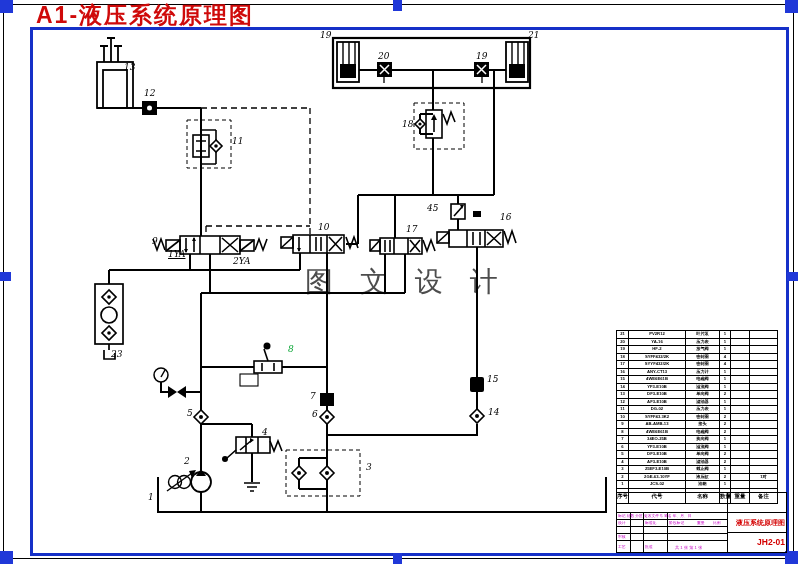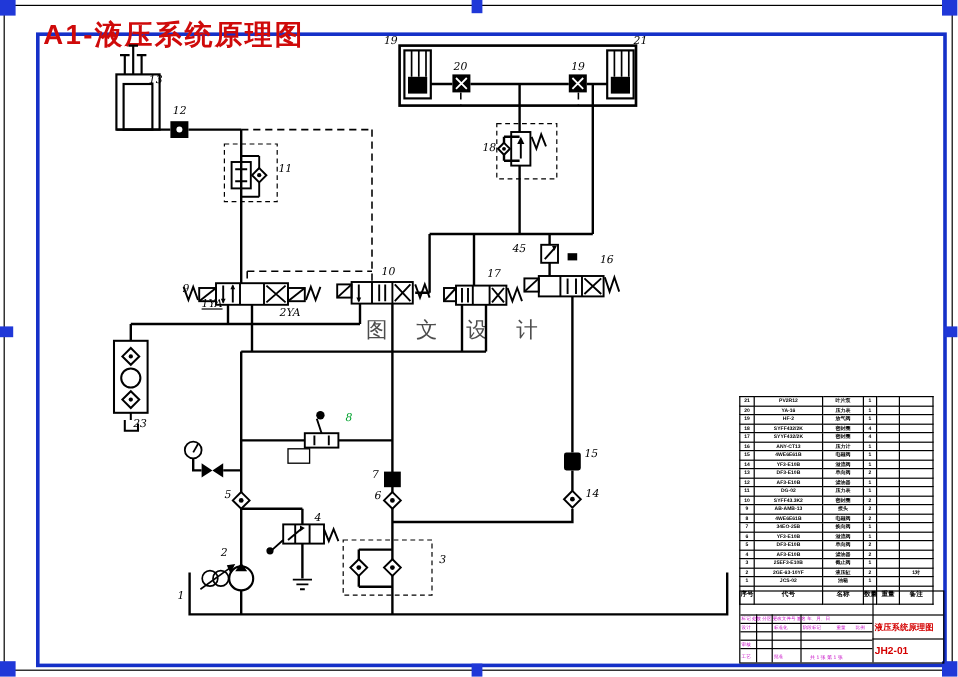--- a/index.html
+++ b/index.html
@@ -2,37 +2,37 @@
 <html><head>
 <meta charset="utf-8">
 <style>
   html,body{margin:0;padding:0;}
   body{width:798px;height:564px;position:relative;background:#fff;overflow:hidden;
        font-family:"Liberation Sans",sans-serif;}
   #outer-border{position:absolute;left:3px;top:4px;width:789px;height:553px;border:1.5px solid #000;}
   #frame{position:absolute;left:30px;top:27px;width:753px;height:523px;border:3px solid #1530c8;}
   .corner{position:absolute;width:13px;height:13px;background:#2038d8;}
   .edge-mark{position:absolute;background:#2038d8;}
-  #page-title{position:absolute;left:36px;top:14px;font-size:23px;font-weight:bold;
+  #page-title{position:absolute;left:36px;top:0;font-size:23px;font-weight:bold;
               color:#cf0a0a;letter-spacing:2px;white-space:nowrap;}
-  #watermark{position:absolute;left:305px;top:263px;width:200px;font-size:18px;color:#4d4d4d;
+  #watermark{position:absolute;left:305px;top:263px;width:200px;font-size:28px;color:#4d4d4d;
              letter-spacing:9px;white-space:nowrap;font-family:"DejaVu Serif",serif;}
   .clabel{position:absolute;font:italic 9px "DejaVu Serif",serif;color:#000;white-space:nowrap;}
   #schem{position:absolute;left:0;top:0;}
   
   #parts-table{position:absolute;left:616px;top:330px;width:161px;border-collapse:collapse;
                table-layout:fixed;border:1px solid #000;}
   #parts-table td{border:0.5px solid #000;font-size:4.2px;font-weight:bold;line-height:6.5px;
                   height:6.5px;padding:0;overflow:hidden;white-space:nowrap;text-align:center;color:#000;}
   #parts-table tr.hdr td{font-size:5.5px;height:14px;line-height:14px;}
   
   #title-block{position:absolute;left:616px;top:492px;width:169px;height:59px;border:1.2px solid #000;}
   .tb-line{position:absolute;background:#000;}
   .tb-text{position:absolute;color:#c400c4;font-size:3.8px;white-space:nowrap;line-height:5px;}
-  .tb-red{position:absolute;color:#d40000;font-weight:bold;white-space:nowrap;text-align:left;}
+  .tb-red{position:absolute;color:#d40000;font-weight:bold;white-space:nowrap;text-align:right;}
 </style>
 </head>
 <body>
 
 <div id="outer-border"></div>
 <div id="frame"></div>
 <div class="corner" style="left:0;top:0;"></div>
 <div class="corner" style="right:0;top:0;"></div>
 <div class="corner" style="left:0;bottom:0;"></div>
 <div class="corner" style="right:0;bottom:0;"></div>

